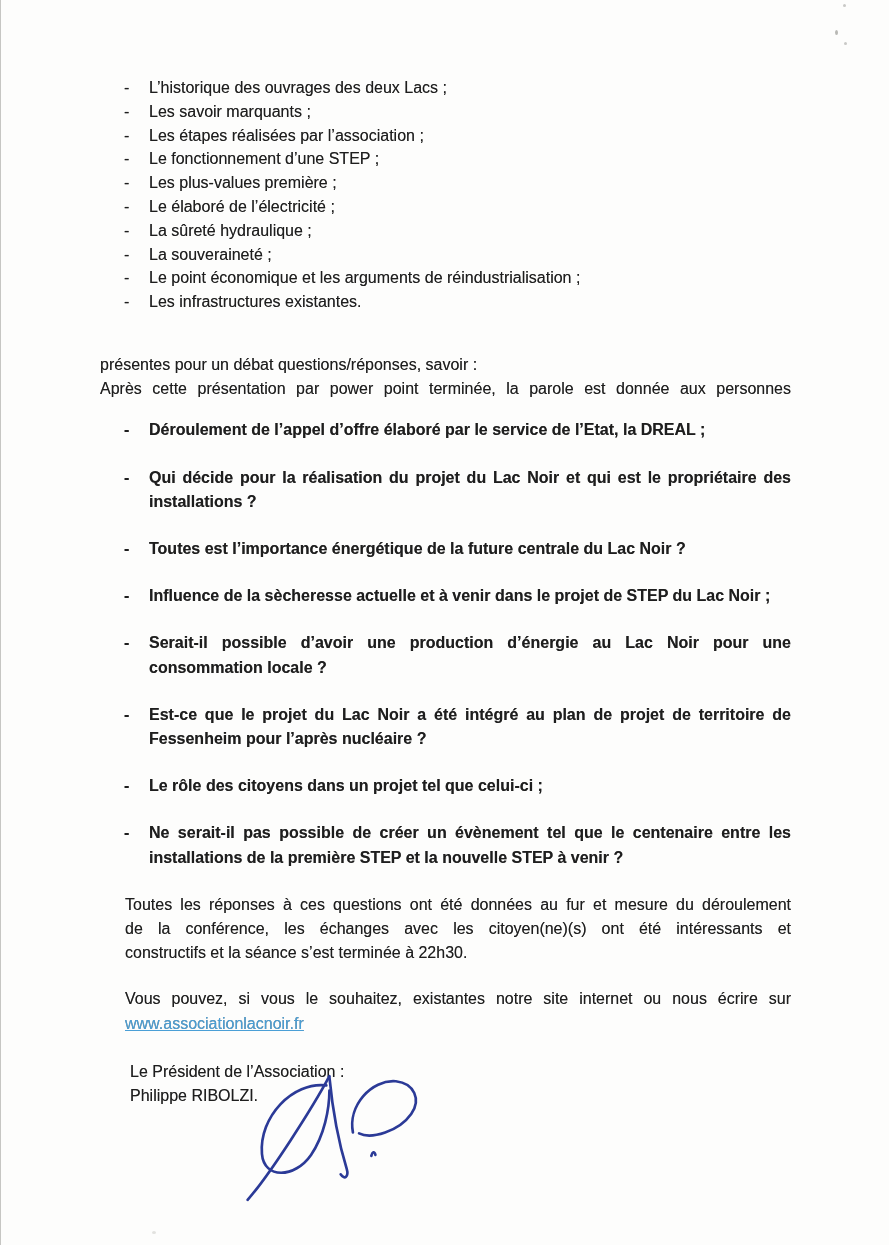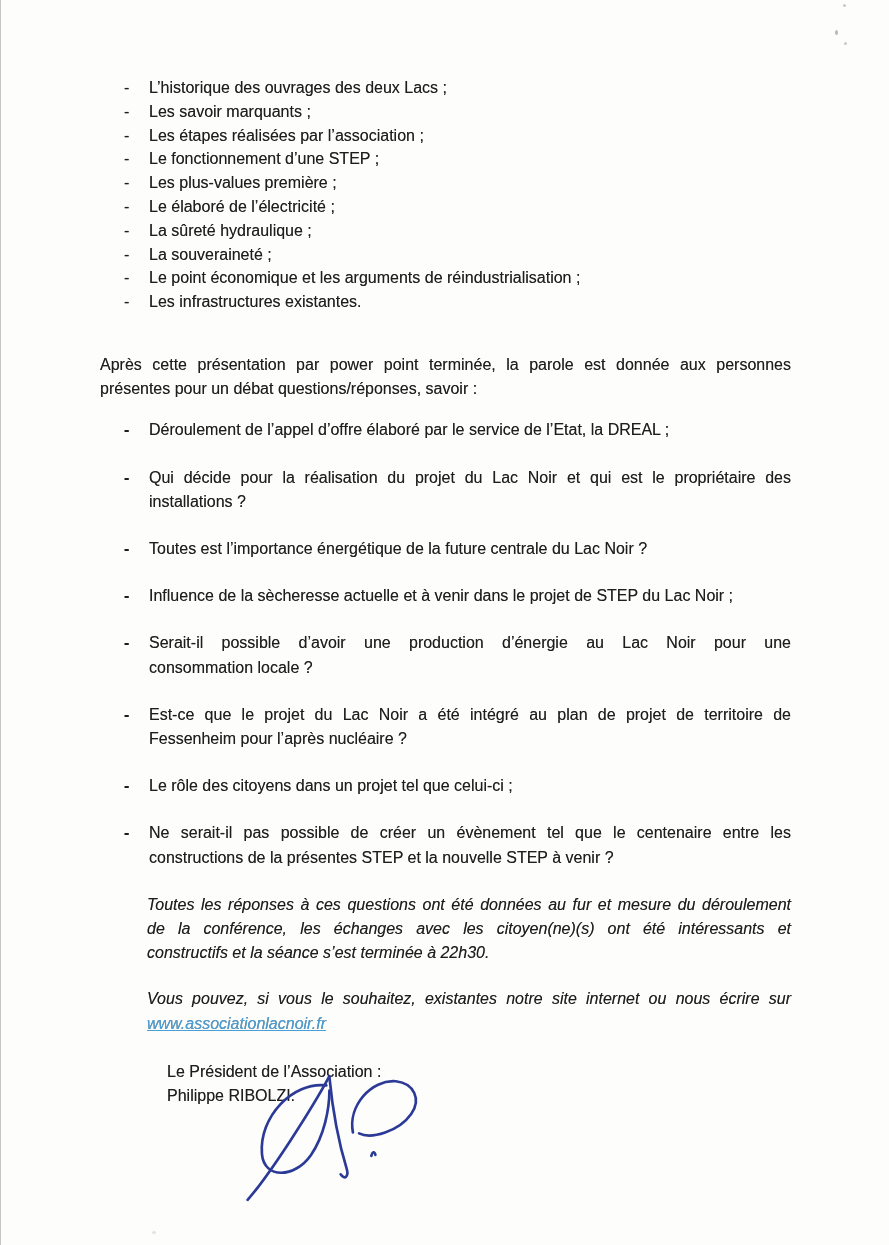--- a/index.html
+++ b/index.html
@@ -32,32 +32,32 @@
   }
   .li-text { flex: 1; }
   
   .para { margin: 0; }
   .intro-para { margin-top: 39px; }
   .line { display: block; line-height: 24.2px; }
   .just { text-align: justify; text-align-last: justify; }
   
   .q-list { margin-top: 17px; font-weight: bold; }
   .q-item { margin-bottom: 23px; }
-  .q-item .li-text { font-weight: normal; }
-  
-  .indent { margin-left: 47px; font-style: italic; }
+  .q-item .li-text { font-weight: bold; }
+  
+  .indent { margin-left: 25px; }
   .closing-para { margin-top: 19px; }
   .website-para { margin-top: 22px; }
   .weblink {
     color: var(--link-color, #4a9fd6);
     text-decoration: underline;
     line-height: 24.2px;
     display: inline-block;
   }
-  .sig-block { margin-top: 24px; margin-left: 67px; }
+  .sig-block { margin-top: 24px; margin-left: 30px; }
   .sig-line { display: block; line-height: 24.6px; }
   
   .signature {
     position: absolute;
     left: 230px;
     top: 1068px;
     width: 205px;
     height: 138px;
   }
   .signature path {
@@ -121,22 +121,22 @@
           <span class="dash">-</span>
           <span class="li-text">Le point économique et les arguments de réindustrialisation ;</span>
         </div>
       <div class="li">
           <span class="dash">-</span>
           <span class="li-text">Les infrastructures existantes.</span>
         </div>
     </div>
 
     <div class="para intro-para">
+      <span class="line">présentes pour un débat questions/réponses, savoir :</span>
       <span class="line just">Après cette présentation par power point terminée, la parole est donnée aux personnes</span>
-      <span class="line">présentes pour un débat questions/réponses, savoir :</span>
     </div>
 
     <div class="q-list">
       <div class="li q-item">
           <span class="dash">-</span>
           <span class="li-text">
             <span class="line">Déroulement de l’appel d’offre élaboré par le service de l’Etat, la DREAL ;</span>
           </span>
         </div>
       <div class="li q-item">
@@ -175,21 +175,21 @@
       <div class="li q-item">
           <span class="dash">-</span>
           <span class="li-text">
             <span class="line">Le rôle des citoyens dans un projet tel que celui-ci ;</span>
           </span>
         </div>
       <div class="li q-item">
           <span class="dash">-</span>
           <span class="li-text">
             <span class="line just">Ne serait-il pas possible de créer un évènement tel que le centenaire entre les</span>
-            <span class="line">constructions de la présentes STEP et la nouvelle STEP à venir ?</span>
+            <span class="line">installations de la première STEP et la nouvelle STEP à venir ?</span>
           </span>
         </div>
     </div>
 
     <div class="para indent closing-para">
       <span class="line just">Toutes les réponses à ces questions ont été données au fur et mesure du déroulement</span>
       <span class="line just">de la conférence, les échanges avec les citoyen(ne)(s) ont été intéressants et</span>
       <span class="line">constructifs et la séance s’est terminée à 22h30.</span>
     </div>
 

